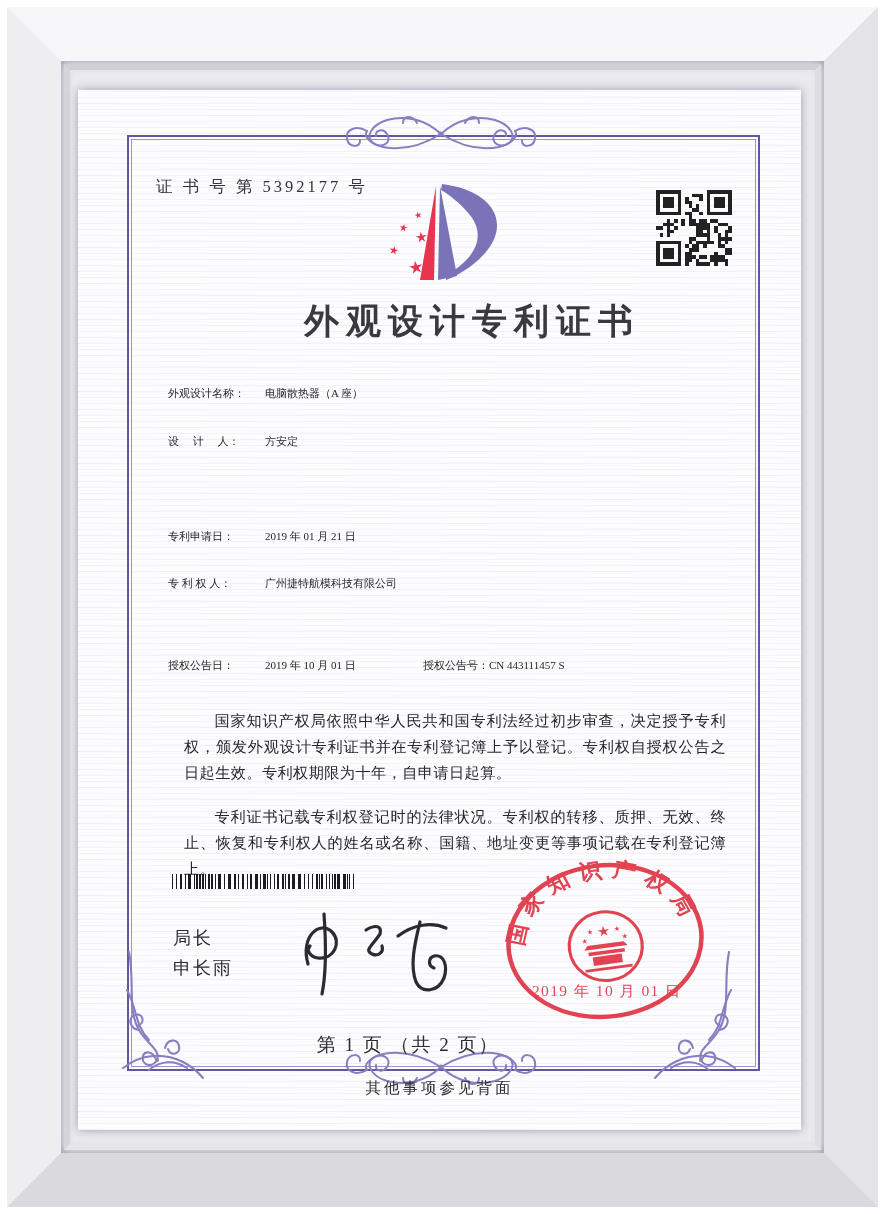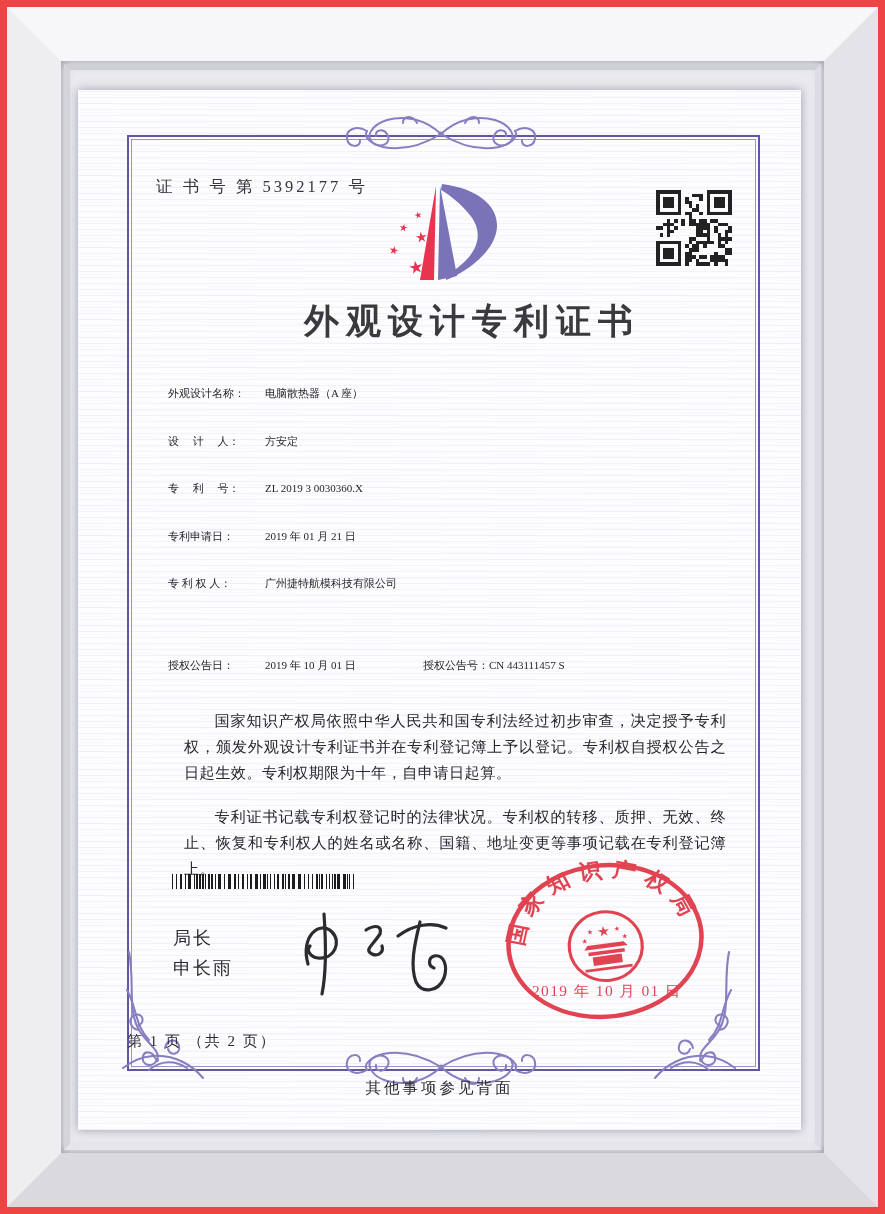--- a/index.html
+++ b/index.html
@@ -1,16 +1,16 @@
 <!DOCTYPE html>
 <html><head>
 <meta charset="utf-8">
 <style>
   html,body{margin:0;padding:0;background:#5a5a5e;}
-  .photo{position:relative;width:885px;height:1214px;background:#ef4444;overflow:hidden;
+  .photo{position:relative;width:885px;height:1214px;background:#ffffff;overflow:hidden;
          font-family:"Liberation Serif","DejaVu Serif",serif;}
   
   .bevel{position:absolute;inset:7px;border:54px solid;
          border-color:#f7f7f9 #e4e4e8 #d9d9de #eeeef1;
          background:#e9e9ee;box-shadow:inset 0 0 12px rgba(40,40,60,.45);}
   .lip{position:absolute;inset:64px;border:6px solid;border-color:#cfcfd6 #dcdce2 #e6e6ea #d4d4da;}
   
   .paper{position:absolute;left:78px;top:90px;right:84px;bottom:84px;
          background:
            repeating-linear-gradient(0deg, rgba(176,170,214,0.13) 0 1px, transparent 1px 6px),
@@ -26,22 +26,22 @@
   .cert-no{position:absolute;left:156px;top:176px;font-size:16.5px;letter-spacing:3px;color:#33353a;}
   .title{position:absolute;left:127px;top:298px;width:690px;text-align:center;
          font-size:35px;font-weight:600;letter-spacing:7px;color:#3a3a3e;}
   .row{position:absolute;left:168px;width:590px;font-size:11px;color:#26272b;white-space:nowrap;}
   .row .lbl{display:inline-block;min-width:97px;}
   .grant2{position:absolute;left:255px;top:0;}
   .paras{position:absolute;left:166px;top:690px;width:578px;font-size:15.2px;line-height:26px;
          color:#26272b;text-align:justify;}
   .paras p{margin:18px;text-indent:2em;letter-spacing:.4px;}
   .signer{position:absolute;left:173px;font-size:18px;color:#2b2c30;letter-spacing:2px;}
-  .page-ind{position:absolute;left:127px;top:1032px;width:562px;
-            font-size:15px;letter-spacing:2px;color:#2b2c30;}
+  .page-ind{position:absolute;left:127px;top:1032px;width:562px;text-align:center;
+            font-size:19px;letter-spacing:2px;color:#2b2c30;}
   .back-note{position:absolute;left:78px;right:84px;top:1078px;text-align:center;
              font-size:15.5px;letter-spacing:3px;color:#2b2c30;}
   .abs{position:absolute;}
   svg{display:block;overflow:visible;}
   .seal-svg{mix-blend-mode:multiply;opacity:.93;}
 </style>
 </head>
 <body>
 
 <div class="photo">
@@ -241,23 +241,20 @@
     </svg>
 
   <div class="title">外观设计专利证书</div>
 
   <div class="row" style="top:386px">
     <span class="lbl">外观设计名称：</span><span>电脑散热器（A 座）</span>
   </div>
   <div class="row" style="top:434px">
     <span class="lbl">设　 计　 人：</span><span>方安定</span>
   </div>
-  <div class="row" style="top:481px">
-    <span class="lbl">专　 利　 号：</span><span>ZL 2019 3 0030360.X</span>
-  </div>
   <div class="row" style="top:529px">
     <span class="lbl">专利申请日：</span><span>2019 年 01 月 21 日</span>
   </div>
   <div class="row" style="top:576px">
     <span class="lbl">专 利 权 人：</span><span>广州捷特航模科技有限公司</span>
   </div>
   <div class="row" style="top:658px">
     <span><span class="lbl">授权公告日：</span><span>2019 年 10 月 01 日</span></span>
     <span class="grant2"><span>授权公告号：</span><span>CN 443111457 S</span></span>
   </div>

